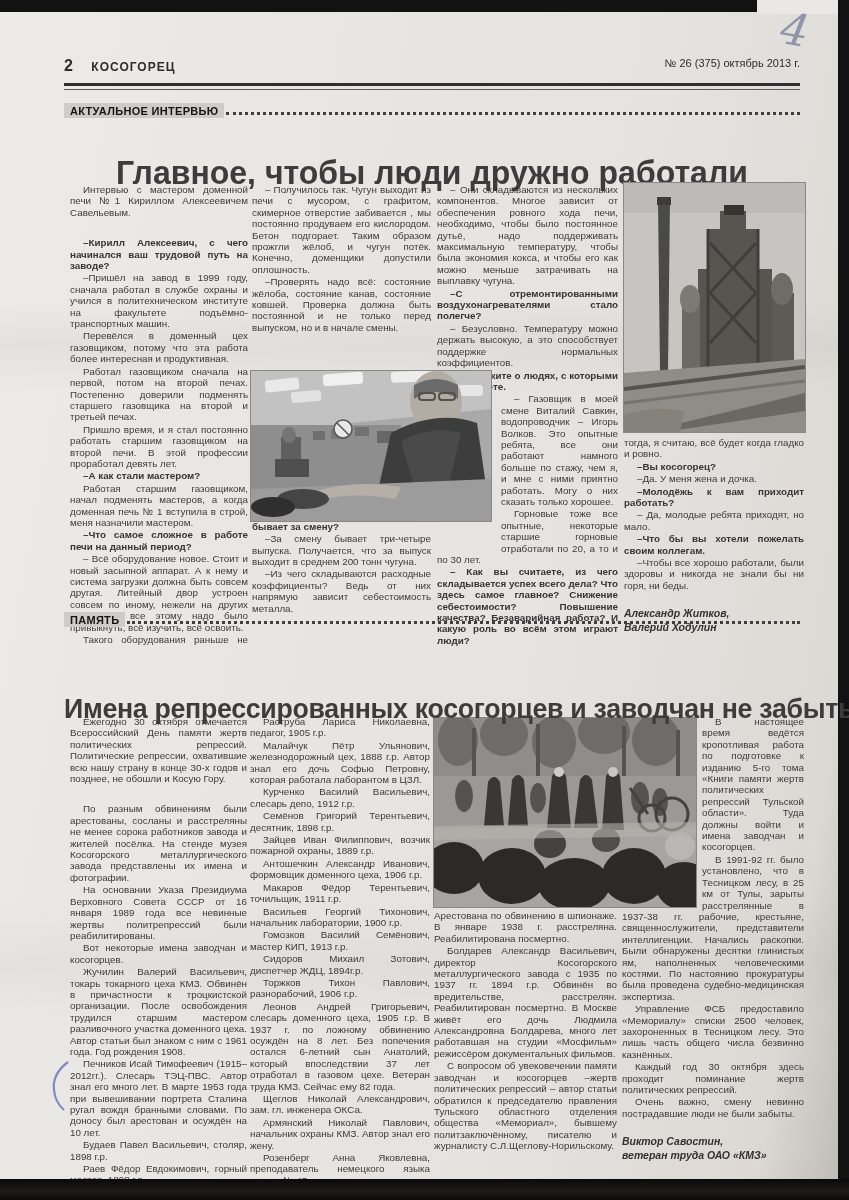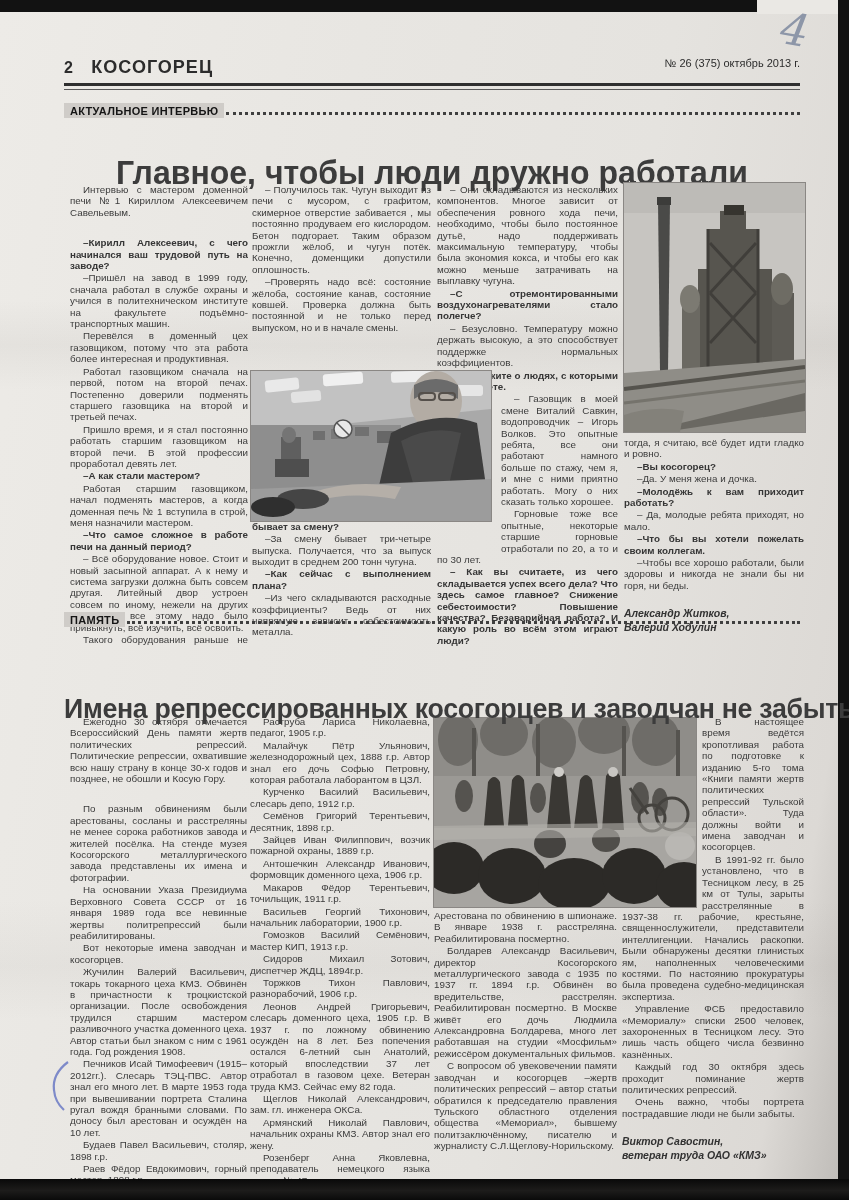--- a/index.html
+++ b/index.html
@@ -10,21 +10,21 @@
   .paper-corner{position:absolute;left:757px;top:0;width:81px;height:14px;background:#eae8e4;}
   .crease1{position:absolute;left:0;top:300px;width:838px;height:90px;
            background:linear-gradient(180deg,rgba(255,255,255,0) 0%,rgba(120,115,110,0.07) 50%,rgba(255,255,255,0) 100%);}
   .crease2{position:absolute;left:0;top:900px;width:838px;height:120px;
            background:linear-gradient(180deg,rgba(255,255,255,0) 0%,rgba(120,115,110,0.06) 55%,rgba(255,255,255,0) 100%);}
   .bottom-edge{position:absolute;left:0;top:1179px;width:849px;height:21px;
            background:linear-gradient(180deg,#090909 0%,#1d1c1b 55%,#0a0a0a 100%);}
 
   .hdr{position:absolute;left:64px;top:57px;width:736px;height:22px;color:#2c2c2c;}
   .pagenum{font-size:16px;font-weight:bold;}
-  .masthead{font-size:18px;font-weight:600;letter-spacing:1px;margin-left:14px;}
+  .masthead{font-size:12px;font-weight:600;letter-spacing:1px;margin-left:14px;}
   .issue{float:right;font-size:11px;}
   .rule{position:absolute;left:64px;width:736px;top:83px;border-top:3px solid #2f2f2f;}
   .rule2{position:absolute;left:64px;width:736px;top:89px;border-top:1px solid #5a5a5a;}
 
   .section{position:absolute;left:64px;width:736px;display:flex;align-items:center;gap:2px;}
   .chip{background:#cfccc8;color:#151515;font-weight:bold;font-size:11px;
         padding:2px 6px 1px;white-space:nowrap;letter-spacing:0.3px;}
   .dots{flex:1;height:0;border-bottom:3px dotted #3f3f3f;margin-top:6px;}
   #section1{top:103px;}
   #section2{top:612px;text-align:center;}
@@ -101,36 +101,35 @@
       <p class="q">–Что самое сложное в работе печи на данный период?</p>
       <p class="a">– Всё оборудование новое. Стоит и новый засыпной аппарат. А к нему и система загрузки должна быть совсем другая. Литейный двор устроен совсем по иному, нежели на других печах. Ко все этому надо было привыкнуть, всё изучить, всё освоить.</p>
       <p class="a">Такого оборудования раньше не было. Возникали и сложности, и непредвиденные ситуации, потому что на такой печи мы не работали никогда.</p>
     </div>
   <div class="col" id="a1c1">
       <p class="a">– Получилось так. Чугун выходит из печи с мусором, с графитом, скимерное отверстие забивается , мы постоянно продуваем его кислородом. Бетон подгорает. Таким образом прожгли жёлоб, и чугун потёк. Конечно, доменщики допустили оплошность.</p>
       <p class="a">–Проверять надо всё: состояние жёлоба, состояние канав, состояние ковшей. Проверка должна быть постоянной и не только перед выпуском, но и в начале смены.</p>
       <div class="pgap" style="height: 175px;"></div>
       <p class="q">–Сколько выпусков чугуна бывает за смену?</p>
       <p class="a">–За смену бывает три-четыре выпуска. Получается, что за выпуск выходит в среднем 200 тонн чугуна.</p>
-      <p class="q">–Как сейчас с выполнением плана?</p>
       <p class="a">–Из чего складываются расходные коэффициенты? Ведь от них напрямую зависит себестоимость металла.</p>
     </div>
   <div class="col" id="a1c2">
       <p class="a">– Они складываются из нескольких компонентов. Многое зависит от обеспечения ровного хода печи, необходимо, чтобы было постоянное дутьё, надо поддерживать максимальную температуру, чтобы была экономия кокса, и чтобы его как можно меньше затрачивать на выплавку чугуна.</p>
       <p class="q">–С отремонтированными воздухонагревателями стало полегче?</p>
       <p class="a">– Безусловно. Температуру можно держать высокую, а это способствует поддержке нормальных коэффициентов.</p>
       <p class="q">–Расскажите о людях, с которыми вы работаете.</p>
       <div class="fgap" style="width: 58px; height: 155px;"></div>
       <p class="a">– Газовщик в моей смене Виталий Савкин, водопроводчик – Игорь Волков. Это опытные ребята, все они работают намного больше по стажу, чем я, и мне с ними приятно работать. Могу о них сказать только хорошее.</p>
       <p class="a">Горновые тоже все опытные, некоторые старшие горновые отработали по 20, а то и по 30 лет.</p>
       <p class="q">– Как вы считаете, из чего складывается успех всего дела? Что здесь самое главное? Снижение себестоимости? Повышение качества? Безаварийная работа? И какую роль во всём этом играют люди?</p>
     </div>
   <div class="col" id="a1c3">
       <div class="pgap" style="height: 253px;"></div>
-      <p class="cont">тогда, я считаю, всё будет идти гладко и ровно.</p>
+      <p class="cont">тогда, я считаю, всё будет когда гладко и ровно.</p>
       <p class="q">–Вы косогорец?</p>
       <p class="a">–Да. У меня жена и дочка.</p>
       <p class="q">–Молодёжь к вам приходит работать?</p>
       <p class="a">– Да, молодые ребята приходят, но мало.</p>
       <p class="q">–Что бы вы хотели пожелать своим коллегам.</p>
       <p class="a">–Чтобы все хорошо работали, были здоровы и никогда не знали бы ни горя, ни беды.</p>
       <p class="byline">Александр Житков,<br>Валерий Ходулин</p>
     </div>
 
   <div class="photo" id="photo-interview">
@@ -279,21 +278,21 @@
       <p class="cont">Арестована по обвинению в шпионаже. В январе 1938 г. расстреляна. Реабилитирована посмертно.</p>
       <p class="a">Болдарев Александр Васильевич, директор Косогорского металлургического завода с 1935 по 1937 гг. 1894 г.р. Обвинён во вредительстве, расстрелян. Реабилитирован посмертно. В Москве живёт его дочь Людмила Александровна Болдарева, много лет работавшая на студии «Мосфильм» режиссёром документальных фильмов.</p>
       <p class="a">С вопросом об увековечении памяти заводчан и косогорцев –жертв политических репрессий – автор статьи обратился к председателю правления Тульского областного отделения общества «Мемориал», бывшему политзаключённому, писателю и журналисту С.Л.Щеглову-Норильскому.</p>
     </div>
   <div class="col" id="a2c3">
       <div class="fgap" style="width: 74px; height: 191px;"></div>
       <p class="a">В настоящее время ведётся кропотливая работа по подготовке к изданию 5-го тома «Книги памяти жертв политических репрессий Тульской области». Туда должны войти и имена заводчан и косогорцев.</p>
       <p class="a">В 1991-92 гг. было установлено, что в Тесницком лесу, в 25 км от Тулы, зарыты расстрелянные в 1937-38 гг. рабочие, крестьяне, священнослужители, представители интеллигенции. Начались раскопки. Были обнаружены десятки глинистых ям, наполненных человеческими костями. По настоянию прокуратуры была проведена судебно-медицинская экспертиза.</p>
       <p class="a">Управление ФСБ предоставило «Мемориалу» списки 2500 человек, захороненных в Тесницком лесу. Это лишь часть общего числа безвинно казнённых.</p>
       <p class="a">Каждый год 30 октября здесь проходит поминание жертв политических репрессий.</p>
-      <p class="a">Очень важно, чтобы портрета пострадавшие люди не были забыты.</p>
+      <p class="a">Очень важно, смену невинно пострадавшие люди не были забыты.</p>
       <p class="byline">Виктор Савостин,<br>ветеран труда ОАО «КМЗ»</p>
     </div>
 
   <svg class="pen-mark" width="28" height="56" viewBox="0 0 28 56">
     <path d="M22,4 q-16,12 -14,28 q1,12 10,20" fill="none" stroke="#5a6bc0" stroke-width="2.2" opacity="0.75"></path>
   </svg>
 
   <div class="bottom-edge"></div>
 </div>
 

